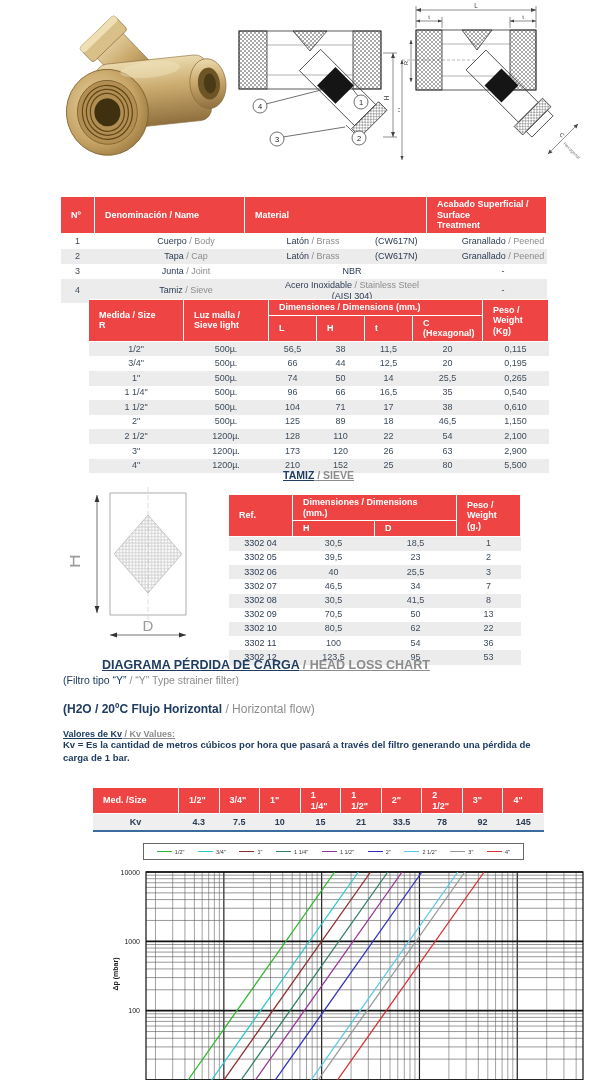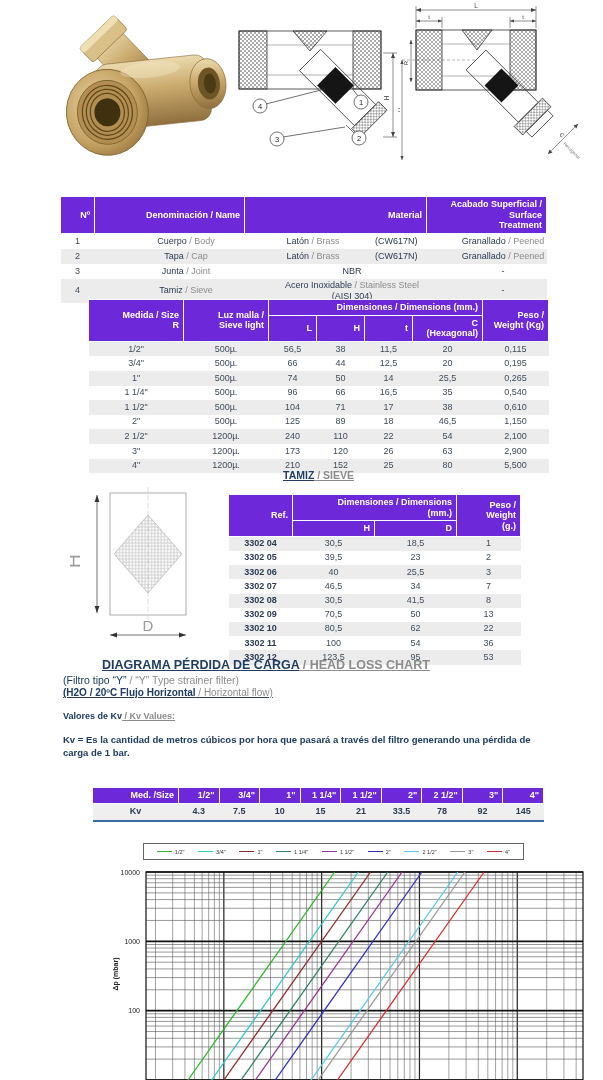--- a/index.html
+++ b/index.html
@@ -1,44 +1,44 @@
 <!DOCTYPE html>
 <html><head>
 <meta charset="utf-8">
 <style>
   html,body{margin:0;padding:0;background:#fff;}
   .page{position:relative;width:603px;height:1080px;overflow:hidden;background:#fff;
         font-family:"Liberation Sans",sans-serif;color:#2A3B52;}
   .abs{position:absolute;}
   table{border-collapse:collapse;table-layout:fixed;font-size:9px;}
-  th{background:#6d28d9;color:#fff;font-weight:bold;border:1px solid #fff;
-     padding:2px 4px;text-align:right;vertical-align:middle;white-space:pre-line;line-height:1.18;}
+  th{background:#ef4444;color:#fff;font-weight:bold;border:1px solid #fff;
+     padding:2px 10px;text-align:left;vertical-align:middle;white-space:pre-line;line-height:1.18;}
   td{text-align:center;padding:1px 2px;color:#3E4C5C;line-height:1.25;vertical-align:middle;}
   tr.stripe td{background:#ECECEC;}
   .d{color:#2A3B52;margin-left:33px;} .g{color:#8C8C8C;}
   .parts td{height:13px;}
   .dims td{height:12.6px;}
   .sieve-t td{height:12.2px;}
-  .sieve-t td:first-child{font-weight:bold;color:#2A3B52;}
+  .sieve-t td:first-child{font-weight:normal;color:#2A3B52;}
   .kv-t{border-bottom:2px solid #3A6B9E;}
   .kv-t td{height:14px;background:#EFEFEF;font-weight:bold;color:#2A3B52;}
   .title-line{font-weight:bold;font-size:10.5px;}
   .title-line .es{color:#1F3C61;text-decoration:underline;}
   .title-line .en{color:#8C8C8C;text-decoration:underline;}
   .hl-title{font-size:12.5px;font-weight:bold;}
   .hl-title .es{color:#1F3C61;text-decoration:underline;padding-left:39px;}
   .hl-title .en{color:#8C8C8C;text-decoration:underline;}
   .hl-sub1{font-size:10.5px;margin-top:2px;}
   .hl-sub1 .es{color:#1F3C61;} .hl-sub1 .en{color:#8C8C8C;}
-  .hl-sub2{font-size:10px;margin-top:1px;text-decoration:underline;}
+  .hl-sub2{font-size:12px;margin-top:16px;}
   .hl-sub2 .es{color:#1F3C61;font-weight:bold;} .hl-sub2 .en{color:#8C8C8C;}
   .hl-valores{margin-top:13px;font-size:9px;font-weight:bold;}
-  .hl-valores .es{color:#1F3C61;margin-top:38px;}
+  .hl-valores .es{color:#1F3C61;text-decoration:underline;margin-top:38px;}
   .hl-valores .en{color:#8C8C8C;text-decoration:underline;}
-  .hl-p1{margin-top:13px;font-size:9.5px;font-weight:bold;color:#1F3C61;line-height:1.32;width:485px;}
+  .hl-p1{font-size:9.5px;font-weight:bold;color:#1F3C61;line-height:1.32;width:485px;}
   .hl-p2{font-size:9.5px;color:#8C8C8C;line-height:1.32;width:485px;}
   .hl-p2 .lbl{font-weight:bold;}
   .legend{display:flex;align-items:center;justify-content:space-around;
           border:1px solid #666;height:17px;box-sizing:border-box;padding:0 6px;background:#fff;}
   .legend-item{display:flex;align-items:center;}
   .legend-item .dash{display:inline-block;width:15px;height:0;border-top:1.5px solid #000;}
   .legend-item .lbl{font-size:5.5px;color:#333;margin-left:3px;white-space:nowrap;}
   svg text{font-family:"Liberation Sans",sans-serif;}
 </style>
 </head>
@@ -302,21 +302,21 @@
           <td>500µ.</td>
           <td>125</td>
           <td>89</td>
           <td>18</td>
           <td>46,5</td>
           <td>1,150</td>
         </tr>
         <tr class="stripe">
           <td>2 1/2"</td>
           <td>1200µ.</td>
-          <td>240</td>
+          <td>128</td>
           <td>110</td>
           <td>22</td>
           <td>54</td>
           <td>2,100</td>
         </tr>
         <tr>
           <td>3"</td>
           <td>1200µ.</td>
           <td>173</td>
           <td>120</td>

